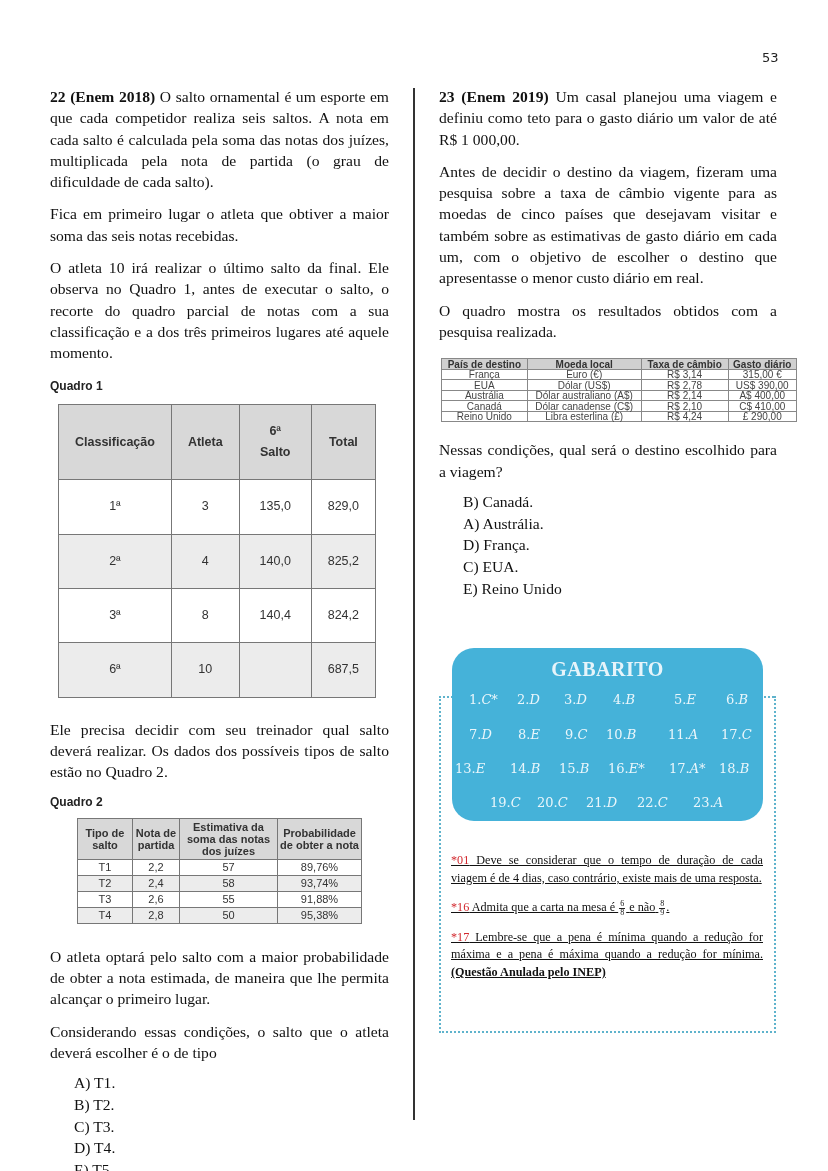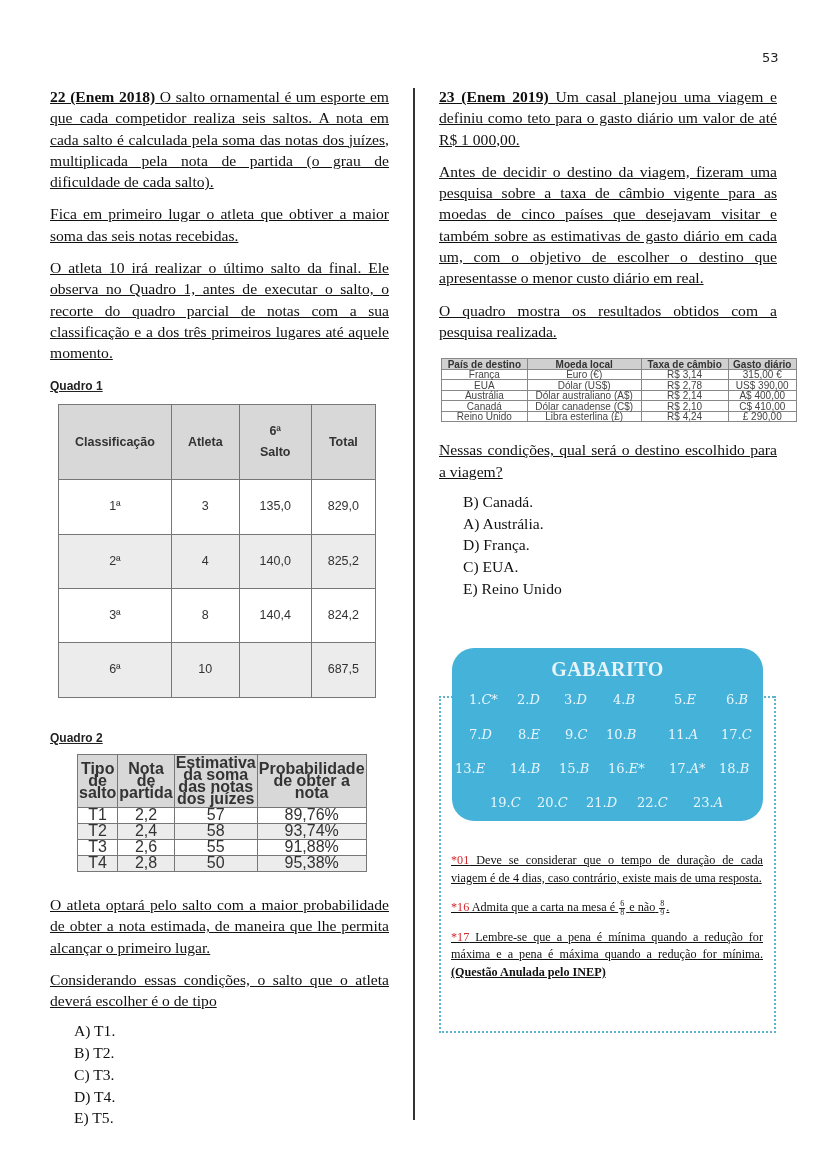--- a/index.html
+++ b/index.html
@@ -2,31 +2,31 @@
 <html><head>
 <meta charset="utf-8">
 <style>
   html, body { margin: 0; padding: 0; background: #ffffff; }
   body { width: 828px; height: 1171px; position: relative; overflow: hidden; font-family: "Liberation Serif", serif; color: #111; }
   .page-number { position: absolute; top: 50px; left: 762px; font-family: "DejaVu Sans", sans-serif; font-size: 13px; color: #222; }
   .divider { position: absolute; left: 413px; top: 88px; width: 2px; height: 1032px; background: #333; }
   .col { position: absolute; top: 86px; font-size: 15.6px; line-height: 21.3px; }
   .col.left { left: 50px; width: 339px; }
   .col.right { left: 439px; width: 338px; }
-  .col p { margin: 0; text-align: justify; text-decoration: underline; }
+  .col p { margin: 0; text-align: justify; }
   .qnum { font-weight: bold; }
   .gap { height: 11px; }
   .quadro-title { font-family: "Liberation Sans", sans-serif; font-weight: bold; font-size: 12px; text-align: center; margin: 0; color: #222; }
   table.q { border-collapse: collapse; font-family: "Liberation Sans", sans-serif; color: #333; }
   table.q th, table.q td { border: 1.3px solid #777; text-align: center; }
   table.q th { background: #d8d8d8; font-weight: bold; color: #333; }
   table.q tr.alt td { background: #ececec; }
   table.q1 { width: 318px; margin-left: 8px; font-size: 12.5px; }
   table.q1 th, table.q1 td { height: 19px; padding: 16px; }
-  table.q2 { width: 285px; margin-left: 27px; font-size: 16px; line-height: 12px; }
+  table.q2 { width: 285px; margin-left: 27px; font-size: 11px; line-height: 12px; }
   table.q2 th { padding: 2px 1px; }
   table.q2 td { height: 15px; padding: 0; }
   table.q3 { width: 356px; margin-left: 2px; font-size: 10px; color: #444; }
   table.q3 th, table.q3 td { border: 1px solid #888; padding: 0; height: 9.5px; line-height: 9px; }
   table.q3 th { background: #d0d0d0; }
   .options { margin: 0; padding: 0 0 0 24px; list-style: none; line-height: 21.7px; }
   .options li { white-space: nowrap; }
   .gab-frame { position: absolute; left: 439px; top: 696px; width: 333px; height: 335px; border: 2.5px dotted #5fb3cc; border-top: none; }
   .gab-frame-top-left { position: absolute; left: 439px; top: 696px; width: 14px; border-top: 2.5px dotted #5fb3cc; }
   .gab-frame-top-right { position: absolute; left: 760px; top: 696px; width: 14px; border-top: 2.5px dotted #5fb3cc; }
@@ -86,20 +86,21 @@
     </tr>
     <tr class="alt">
       <td>6ª</td>
       <td>10</td>
       <td></td>
       <td>687,5</td>
     </tr>
   </tbody>
     </table>
   <div style="height:21px"></div>
+  <p>Ele precisa decidir com seu treinador qual salto deverá realizar. Os dados dos possíveis tipos de salto estão no Quadro 2.</p>
   <div style="height:9px"></div>
   <p class="quadro-title">Quadro 2</p>
   <div style="height:5px"></div>
   <table class="q q2">
     <tbody>
         <tr>
       <th style="width:52px">Tipo de salto</th>
       <th style="width:44px">Nota de partida</th>
       <th style="width:95px">Estimativa da soma das notas dos juízes</th>
       <th>Probabilidade de obter a nota</th>

